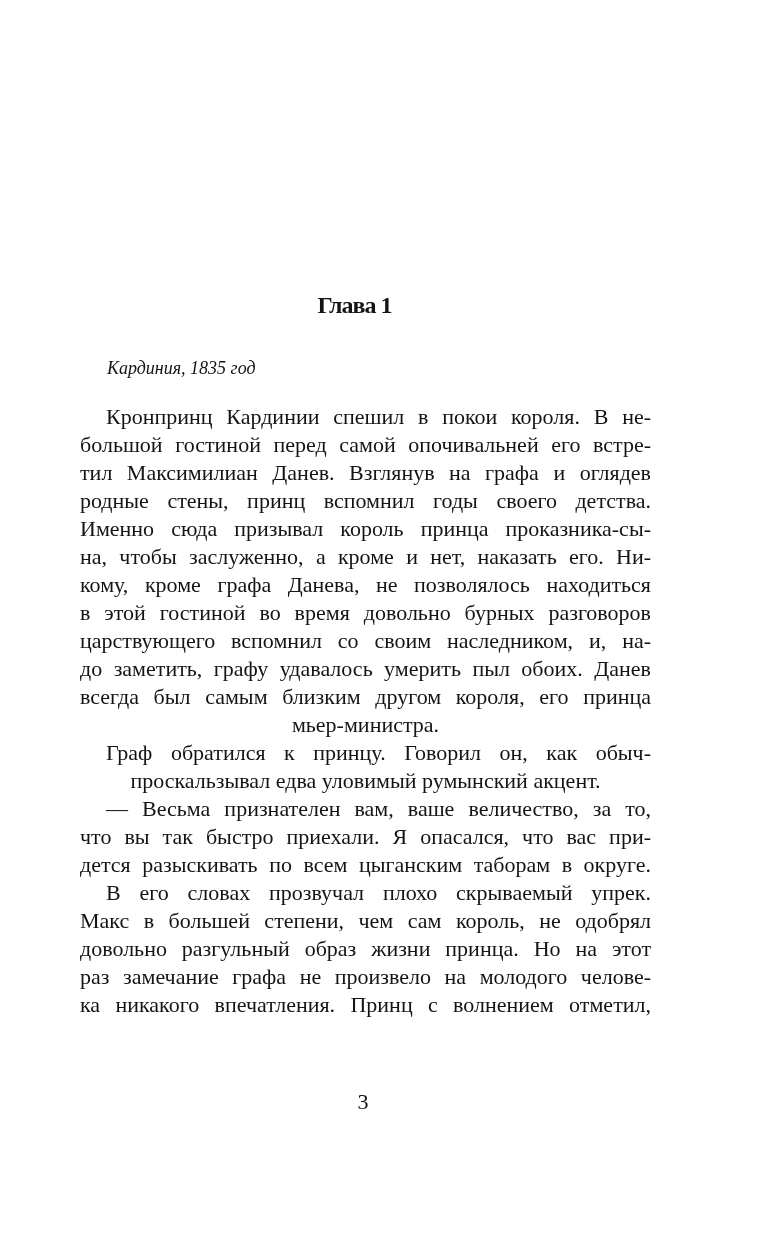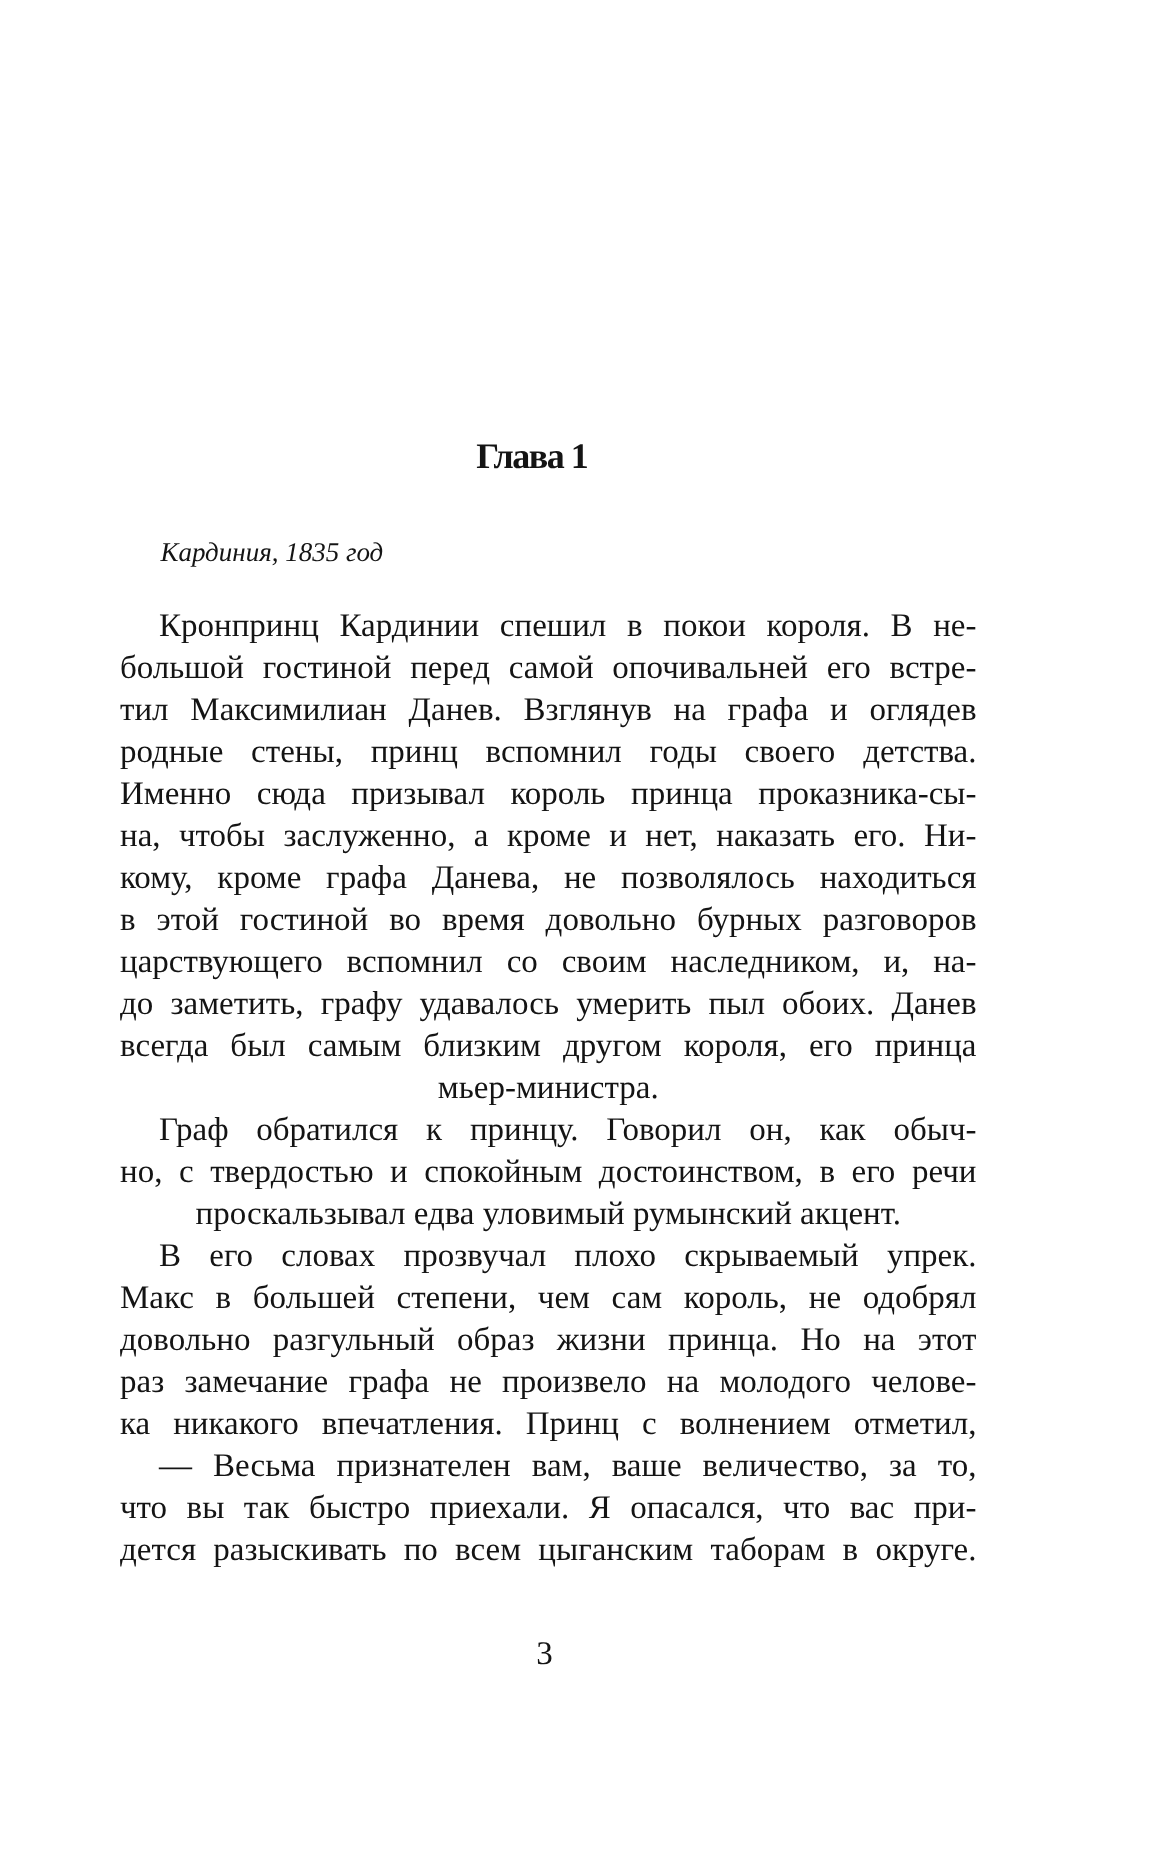--- a/index.html
+++ b/index.html
@@ -74,35 +74,34 @@
       <span class="ln j" style="display:block">кому, кроме графа Данева, не позволялось находиться</span>
       <span class="ln j" style="display:block">в этой гостиной во время довольно бурных разговоров</span>
       <span class="ln j" style="display:block">царствующего вспомнил со своим наследником, и, на-</span>
       <span class="ln j" style="display:block">до заметить, графу удавалось умерить пыл обоих. Данев</span>
       <span class="ln j" style="display:block">всегда был самым близким другом короля, его принца</span>
       <span class="ln" style="display:block">мьер-министра.</span>
     </p>
 
     <p class="para">
       <span class="ln j ind" style="display:block">Граф обратился к принцу. Говорил он, как обыч-</span>
-      <span class="ln j" style="display:block">но, с твердостью и спокойным достоинством, в его речи</span>
       <span class="ln" style="display:block">проскальзывал едва уловимый румынский акцент.</span>
+    </p>
+
+    <p class="para">
+      <span class="ln j ind" style="display:block">— Весьма признателен вам, ваше величество, за то,</span>
+      <span class="ln j" style="display:block">что вы так быстро приехали. Я опасался, что вас при-</span>
+      <span class="ln j" style="display:block">дется разыскивать по всем цыганским таборам в округе.</span>
     </p>
 
     <p class="para">
       <span class="ln j ind" style="display:block">В его словах прозвучал плохо скрываемый упрек.</span>
       <span class="ln j" style="display:block">Макс в большей степени, чем сам король, не одобрял</span>
       <span class="ln j" style="display:block">довольно разгульный образ жизни принца. Но на этот</span>
       <span class="ln j" style="display:block">раз замечание графа не произвело на молодого челове-</span>
       <span class="ln j" style="display:block">ка никакого впечатления. Принц с волнением отметил,</span>
     </p>
 
-    <p class="para">
-      <span class="ln j ind" style="display:block">— Весьма признателен вам, ваше величество, за то,</span>
-      <span class="ln j" style="display:block">что вы так быстро приехали. Я опасался, что вас при-</span>
-      <span class="ln j" style="display:block">дется разыскивать по всем цыганским таборам в округе.</span>
-    </p>
-
   </div>
 
   <div class="page-number">3</div>
 
 </div>
 
 </body></html>

